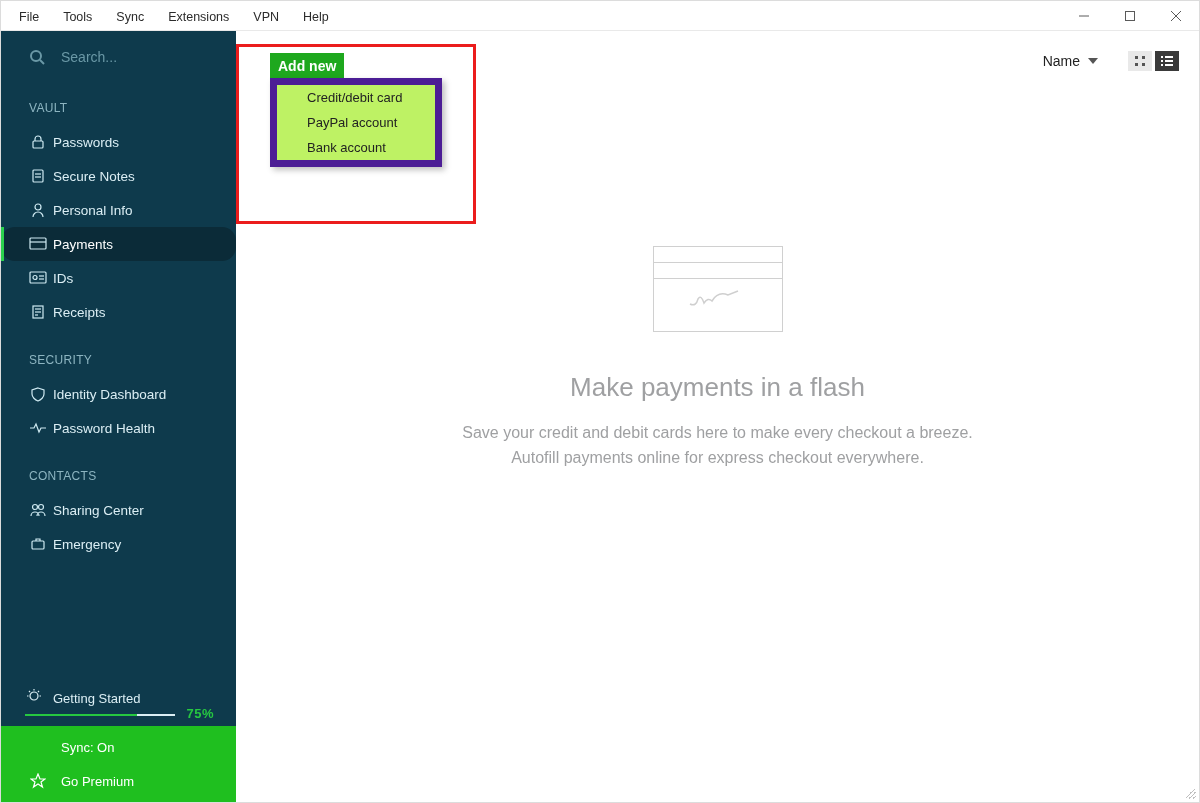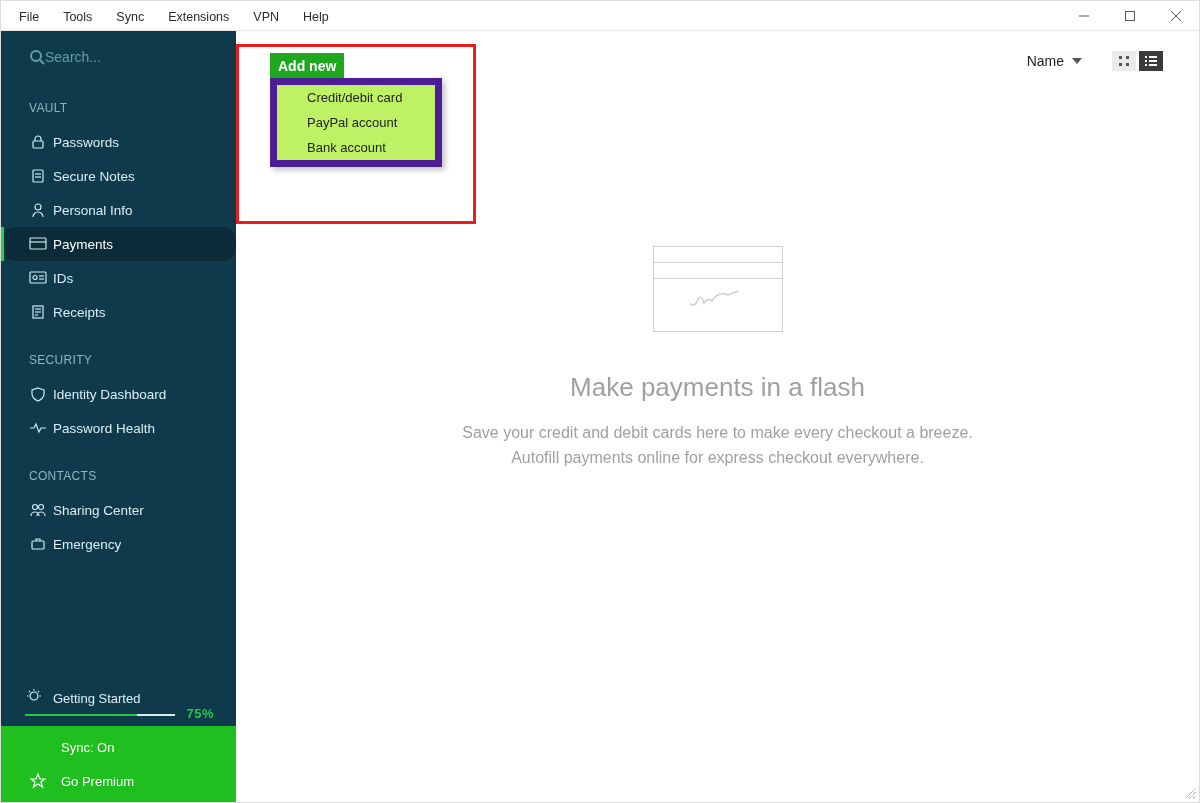--- a/index.html
+++ b/index.html
@@ -12,21 +12,21 @@
   .winctrls { position:absolute; top:0; right:0; height:30px; display:flex; }
   .winctrls .wbtn { width:46px; height:30px; display:flex; align-items:center; justify-content:center; color:#5a5a5a; }
   .winctrls svg { stroke:#5a5a5a; stroke-width:1; fill:none; }
 
   
   .body { display:flex; height:calc(100% - 30px); }
   .sidebar { width:235px; background:#0e3a4c; color:#cfeaf2; display:flex; flex-direction:column; position:relative; }
   .content { flex:1; background:#fff; position:relative; }
 
   
-  .search { display:flex; align-items:center; gap:0; padding:18px 20px 12px 28px; color:#6a98a6; font-size:14px; }
+  .search { display:flex; align-items:center; gap:16px; padding:18px 20px 12px 28px; color:#6a98a6; font-size:14px; }
   .search svg { stroke:#6a98a6; stroke-width:2; fill:none; }
 
   
   .sec-head { color:#8db5c1; font-size:12px; letter-spacing:.3px; padding:24px 0 10px 28px; }
 
   
   .nav-item { display:flex; align-items:center; gap:6px; padding:8px 0 8px 28px; font-size:13.5px; color:#dbeef4; cursor:default; position:relative; }
   .nav-item .iconwrap { width:18px; height:18px; display:flex; align-items:center; justify-content:center; }
   .nav-item svg { stroke:#cfeaf2; stroke-width:1.2; fill:none; }
   .nav-item.active { background:#0b2b38; color:#fff;border-radius:14px; }
@@ -43,21 +43,21 @@
   .getting svg { stroke:#dbeef4; stroke-width:1.2; fill:none; }
 
   .bottom-green { background:#1fbf1f; color:#fff; }
   .bg-item { display:flex; align-items:center; gap:14px; padding:8px 0 8px 28px; font-size:13px; cursor:default; }
   .bg-item:first-child { padding-top:12px; }
   .bg-item:last-child { padding-bottom:12px; }
   .bg-item .iconwrap { width:18px; height:18px; display:flex; align-items:center; justify-content:center; }
   .bg-item svg { stroke:#fff; stroke-width:1.2; fill:none; }
 
   
-  .content-top { position:absolute; top:20px; right:36px; display:flex; align-items:center; gap:30px;padding-left:21px; }
+  .content-top { position:absolute; top:20px; right:20px; display:flex; align-items:center; gap:30px;padding-left:21px; }
   .sort { display:flex; align-items:center; gap:8px; font-size:14px; color:#222; cursor:default; }
   .sort .caret { width:0; height:0; border-left:5px solid transparent; border-right:5px solid transparent; border-top:6px solid #555; }
   .viewswitch { display:flex; gap:3px; }
   .viewswitch .vbtn { width:24px; height:20px; display:flex; align-items:center; justify-content:center; }
   .viewswitch .grid { background:#e9e9e9; }
   .viewswitch .list { background:#3a3a3a; }
   .viewswitch svg { display:block; }
 
   
   .red-box { position:absolute; left:0px; top:13px; width:240px; height:180px; border:3px solid #eb1c1c; pointer-events:none; }

